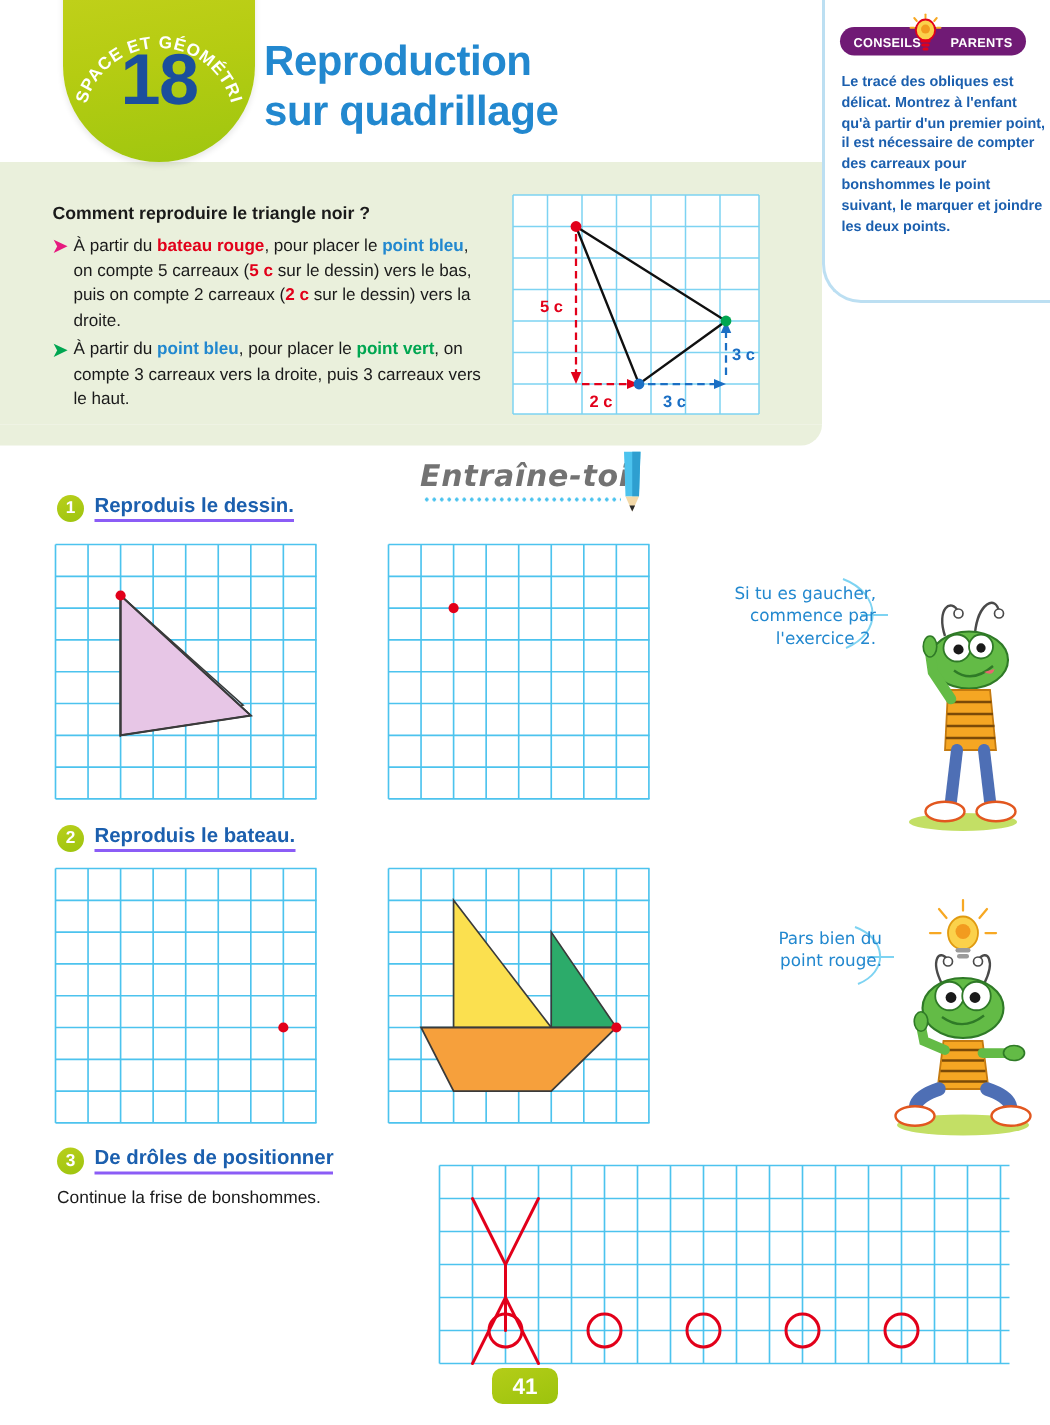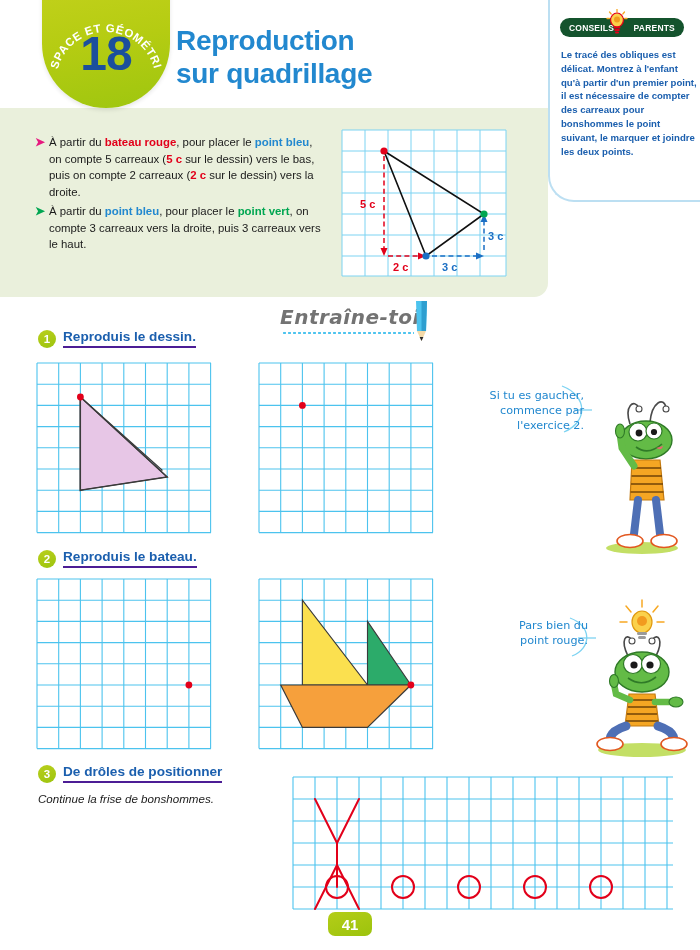--- a/index.html
+++ b/index.html
@@ -89,21 +89,21 @@
     background: #ffffff;
     border-left: 2px solid #bcdff2;
     border-bottom: 2px solid #bcdff2;
     border-bottom-left-radius: 26px;
     box-sizing: border-box;
   }
   .parents-badge {
     position: absolute;
     left: 10px; top: 26px;
     width: 124px; height: 19px;
-    background: #14532d;
+    background: #701a75;
     border-radius: 10px;
     color: #ffffff;
     font-size: 8.5px;
     font-weight: bold;
     letter-spacing: .2px;
     display: flex;
     align-items: center;
     justify-content: space-between;
     padding: 0 9px;
     box-sizing: border-box;
@@ -191,21 +191,21 @@
     font-weight: bold;
     display: flex;
     align-items: center;
     justify-content: center;
     margin-right: 7px;
   }
   .ex-title {
     color: #1b5fae;
     font-size: 13.6px;
     font-weight: bold;
-    border-bottom: 2px solid #4c1d95;
+    border-bottom: 2px solid #8b5cf6;
     padding-bottom: 1px;
     line-height: 1.1;
   }
   .ex-sub {
     position: absolute;
     font-size: 11.6px;
     color: #1a1a1a;
   }
 
   
@@ -273,20 +273,21 @@
     <ellipse cx="11" cy="11" rx="6.4" ry="7" fill="#fbd14b" stroke="#e2001a" stroke-width="1.2"></ellipse>
     <circle cx="11" cy="10.4" r="3" fill="#f29b1f"></circle>
     <rect x="7.6" y="17.4" width="6.8" height="2" rx="1" fill="#e2001a"></rect>
     <rect x="8.2" y="20" width="5.6" height="2" rx="1" fill="#e2001a"></rect>
     <rect x="9" y="22.6" width="4" height="2" rx="1" fill="#e2001a"></rect>
   </svg>
   <div class="parents-text">Le tracé des obliques est délicat. Montrez à l'enfant qu'à partir d'un premier point, il est nécessaire de compter des carreaux pour bonshommes le point suivant, le marquer et joindre les deux points.</div>
 </div>
 
 <div class="howto">
+  <div class="howto-q">Comment reproduire le triangle noir ?</div>
 
   <div class="howto-item">
     <span class="arrow-mark arrow-pink">➤</span>
     <span>À partir du </span><span class="c-red">bateau rouge</span><span>, pour placer le </span><span class="c-blue">point bleu</span><span>, on compte 5 carreaux (</span><span class="c-red">5 c</span><span> sur le dessin) vers le bas, puis on compte 2 carreaux (</span><span class="c-red">2 c</span><span> sur le dessin) vers la droite.</span>
   </div>
 
   <div class="howto-item">
     <span class="arrow-mark arrow-green">➤</span>
     <span>À partir du </span><span class="c-blue">point bleu</span><span>, pour placer le </span><span class="c-green">point vert</span><span>, on compte 3 carreaux vers la droite, puis 3 carreaux vers le haut.</span>
   </div>
@@ -569,21 +570,21 @@
   <path d="M 44,128 C 26,134 24,144 36,145" fill="none" stroke="#4e6fb5" stroke-width="9" stroke-linecap="round"></path>
   <path d="M 76,128 C 94,134 96,144 84,145" fill="none" stroke="#4e6fb5" stroke-width="9" stroke-linecap="round"></path>
   <ellipse cx="28" cy="146" rx="13" ry="6.5" fill="#ffffff" stroke="#e2571f" stroke-width="1.6"></ellipse>
   <ellipse cx="92" cy="146" rx="13" ry="6.5" fill="#ffffff" stroke="#e2571f" stroke-width="1.6"></ellipse>
 </svg>
 
 <div class="ex-head" style="left:38px; top:765px;">
   <div class="ex-num">3</div>
   <div class="ex-title">De drôles de positionner</div>
 </div>
-<div class="ex-sub" style="left:38px; top:792px;font-style:italic;">Continue la frise de bonshommes.</div>
+<div class="ex-sub" style="left:38px; top:792px;">Continue la frise de bonshommes.</div>
 
 <svg class="grid-box" style="left:292px; top:776px;" width="382" height="134">
   <rect x="1" y="1" width="380" height="132" fill="#ffffff"></rect>
   <g stroke="#4cc3ee" stroke-width="1.1">
     <line x1="1" y1="1" x2="381" y2="1"></line>
     <line x1="1" y1="23" x2="381" y2="23"></line>
     <line x1="1" y1="45" x2="381" y2="45"></line>
     <line x1="1" y1="67" x2="381" y2="67"></line>
     <line x1="1" y1="89" x2="381" y2="89"></line>
     <line x1="1" y1="111" x2="381" y2="111"></line>

